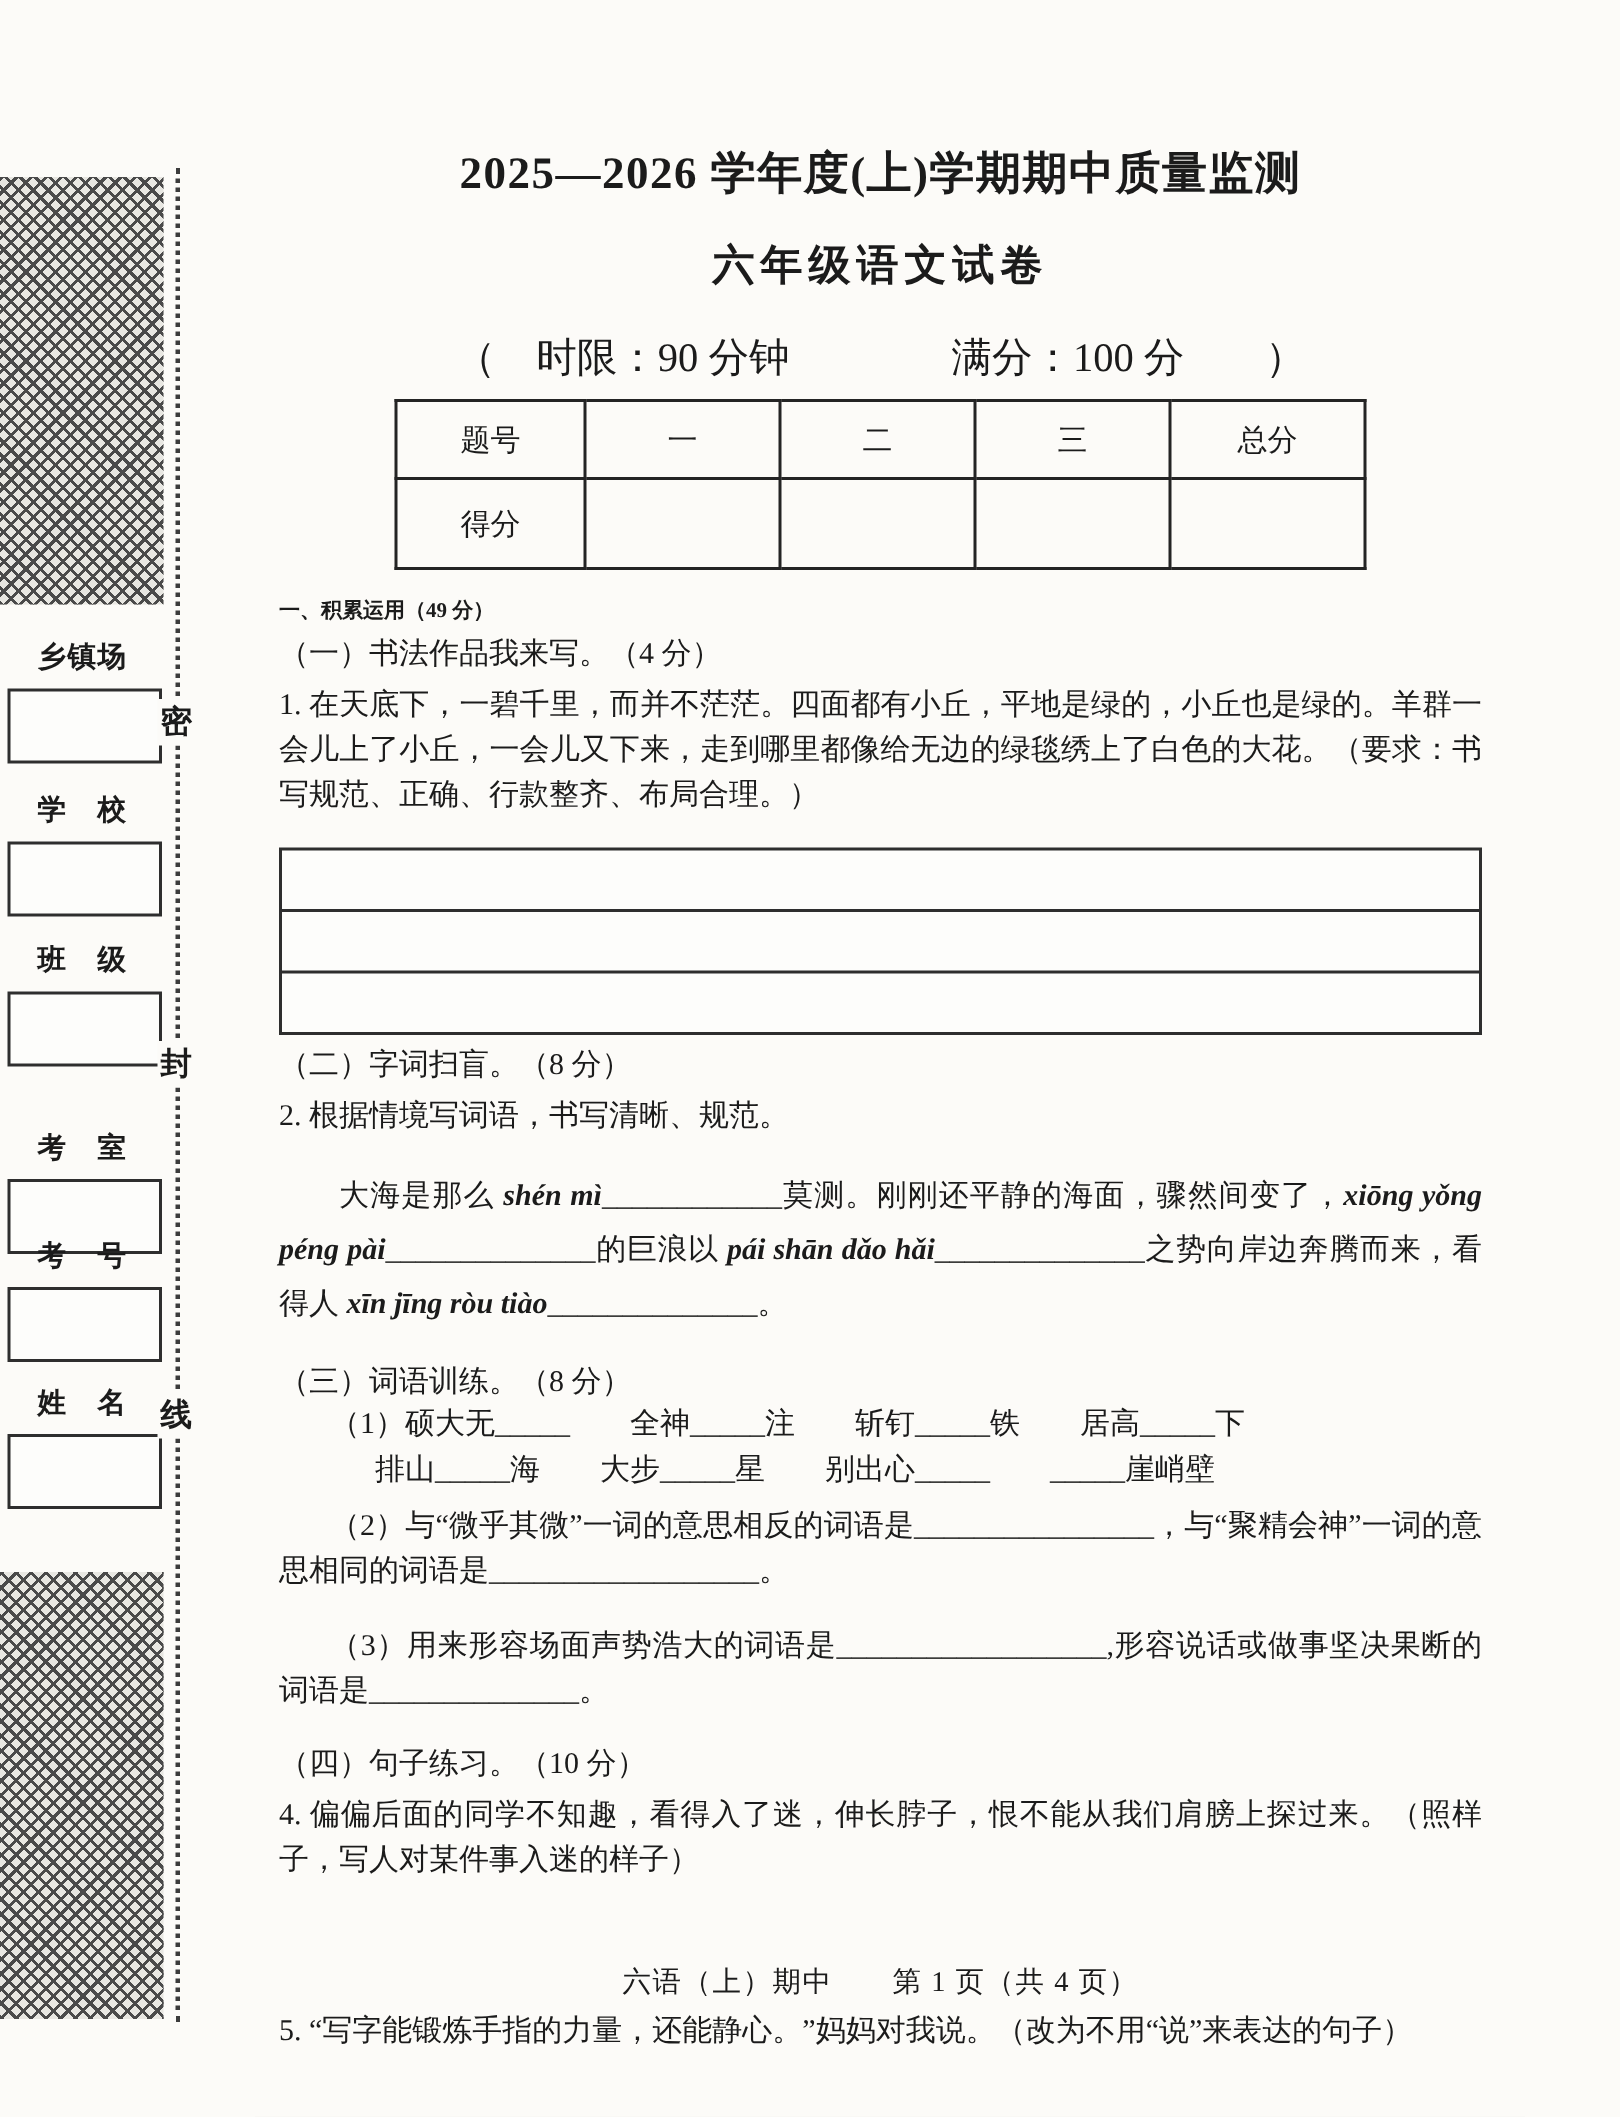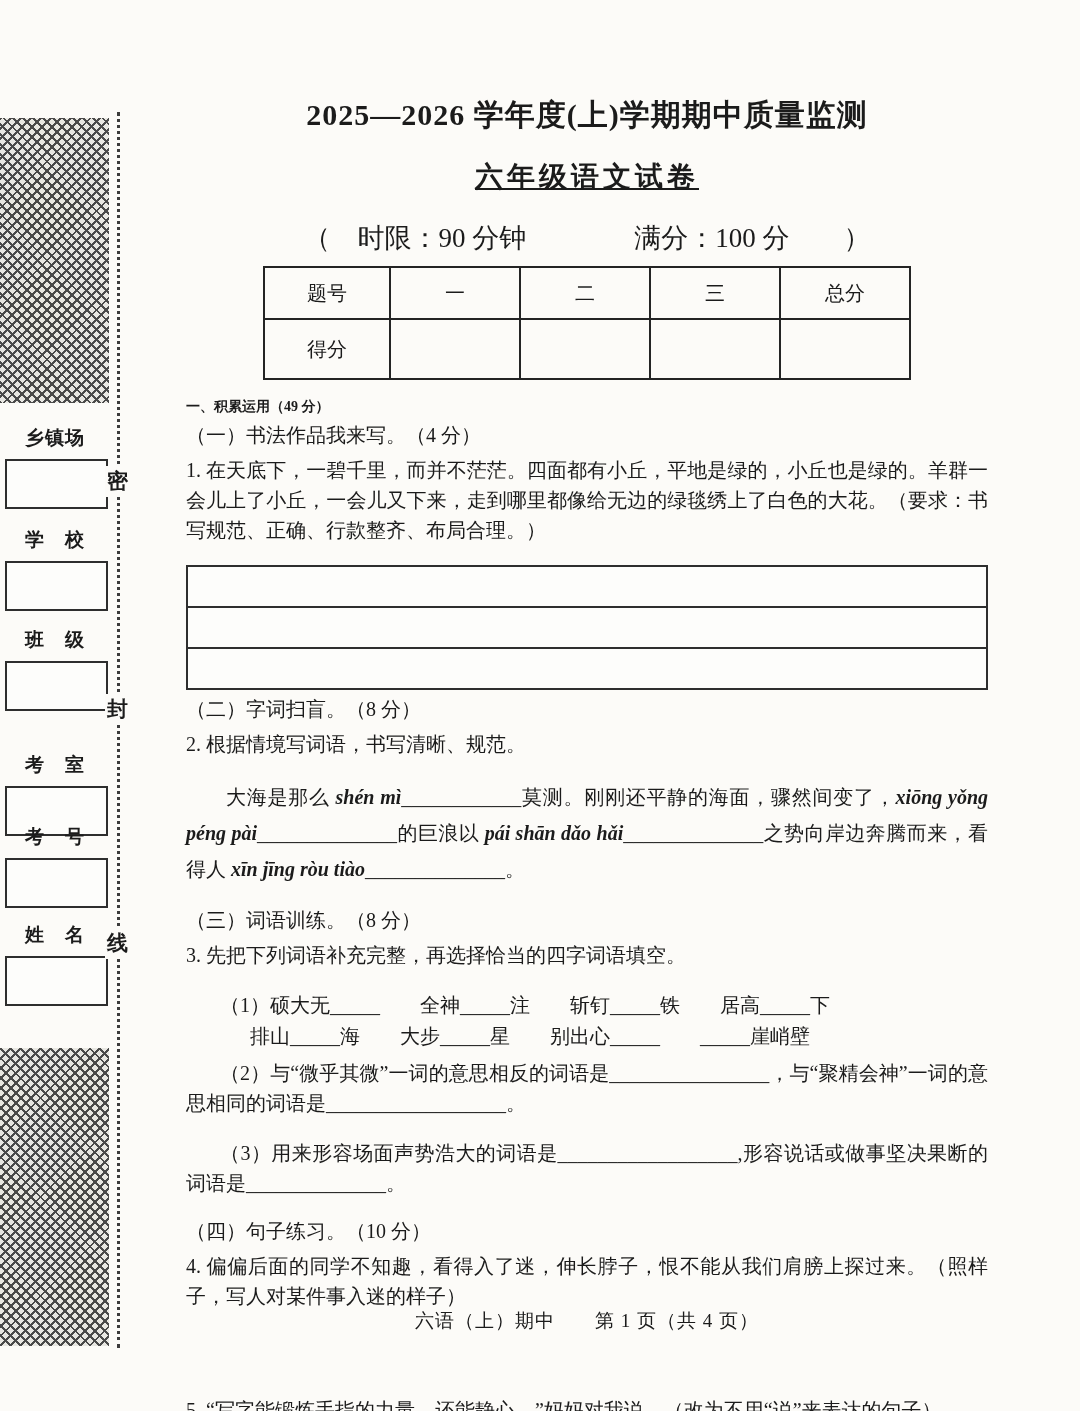--- a/index.html
+++ b/index.html
@@ -26,21 +26,21 @@
   .seal-char { position:absolute; left:105px; font-size:21px; font-weight:bold; line-height:1; background:#fcfbf8; padding:5px 2px; }
 
   
   .fgroup { position:absolute; left:5px; width:103px; }
   .flabel { padding-left:20px; font-size:19px; font-weight:bold; letter-spacing:1px; white-space:pre; }
   .fbox { margin-top:8px; height:46px; border:2px solid #2e2e2e; background:#fdfdfb; }
 
   
   .main { position:absolute; left:186px; top:95px; width:802px; }
   .title { font-size:30px; font-weight:bold; text-align:center; letter-spacing:1px; }
-  .subtitle { margin-top:22px; font-size:28px; font-weight:bold; text-align:center; letter-spacing:4px;text-decoration:underline; }
+  .subtitle { margin-top:22px; font-size:28px; font-weight:bold; text-align:center; letter-spacing:4px; }
   .meta { margin-top:24px; font-size:27px; text-align:center; white-space:pre; }
 
   .score-table { margin:10px auto 0; border-collapse:collapse; }
   .score-table td { border:2px solid #242424; text-align:center; font-size:20px; padding:1px; }
   .score-table .r1 td { height:48px; }
   .score-table .r2 td { height:56px; }
 
   .sec-title { margin-top:18px; font-size:14px; font-weight:bold; }
   .part-title { margin-top:6px; font-size:20px; }
   .para { margin-top:6px; font-size:20px; line-height:30px; text-align:justify; }
@@ -136,21 +136,20 @@
       <div class="write-row"></div>
       <div class="write-row"></div>
       <div class="write-row"></div>
     </div>
 
     <div class="part-title">（二）字词扫盲。（8 分）</div>
     <p class="para">2. 根据情境写词语，书写清晰、规范。</p>
     <p class="para q2"><span class="seg-cn">大海是那么 </span><span class="seg-py">shén mì</span><span class="seg-cn">____________</span><span class="seg-cn">莫测。刚刚还平静的海面，骤然间变了，</span><span class="seg-py">xiōng yǒng péng pài</span><span class="seg-cn">______________</span><span class="seg-cn">的巨浪以 </span><span class="seg-py">pái shān dǎo hǎi</span><span class="seg-cn">______________</span><span class="seg-cn">之势向岸边奔腾而来，看得人 </span><span class="seg-py">xīn jīng ròu tiào</span><span class="seg-cn">______________</span><span class="seg-cn">。</span></p>
 
     <div class="part-title">（三）词语训练。（8 分）</div>
-    <p class="para">3. 先把下列词语补充完整，再选择恰当的四字词语填空。</p>
     <div class="word-row">（1）硕大无_____　　全神_____注　　斩钉_____铁　　居高_____下</div>
     <div class="word-row word-row2">排山_____海　　大步_____星　　别出心_____　　_____崖峭壁</div>
     <p class="para indent">（2）与“微乎其微”一词的意思相反的词语是________________，与“聚精会神”一词的意思相同的词语是__________________。</p>
     <p class="para indent">（3）用来形容场面声势浩大的词语是__________________,形容说话或做事坚决果断的词语是______________。</p>
 
     <div class="part-title">（四）句子练习。（10 分）</div>
     <p class="para">4. 偏偏后面的同学不知趣，看得入了迷，伸长脖子，恨不能从我们肩膀上探过来。（照样子，写人对某件事入迷的样子）</p>
     <div class="answer-gap"></div>
     <p class="para">5. “写字能锻炼手指的力量，还能静心。”妈妈对我说。（改为不用“说”来表达的句子）</p>
 

